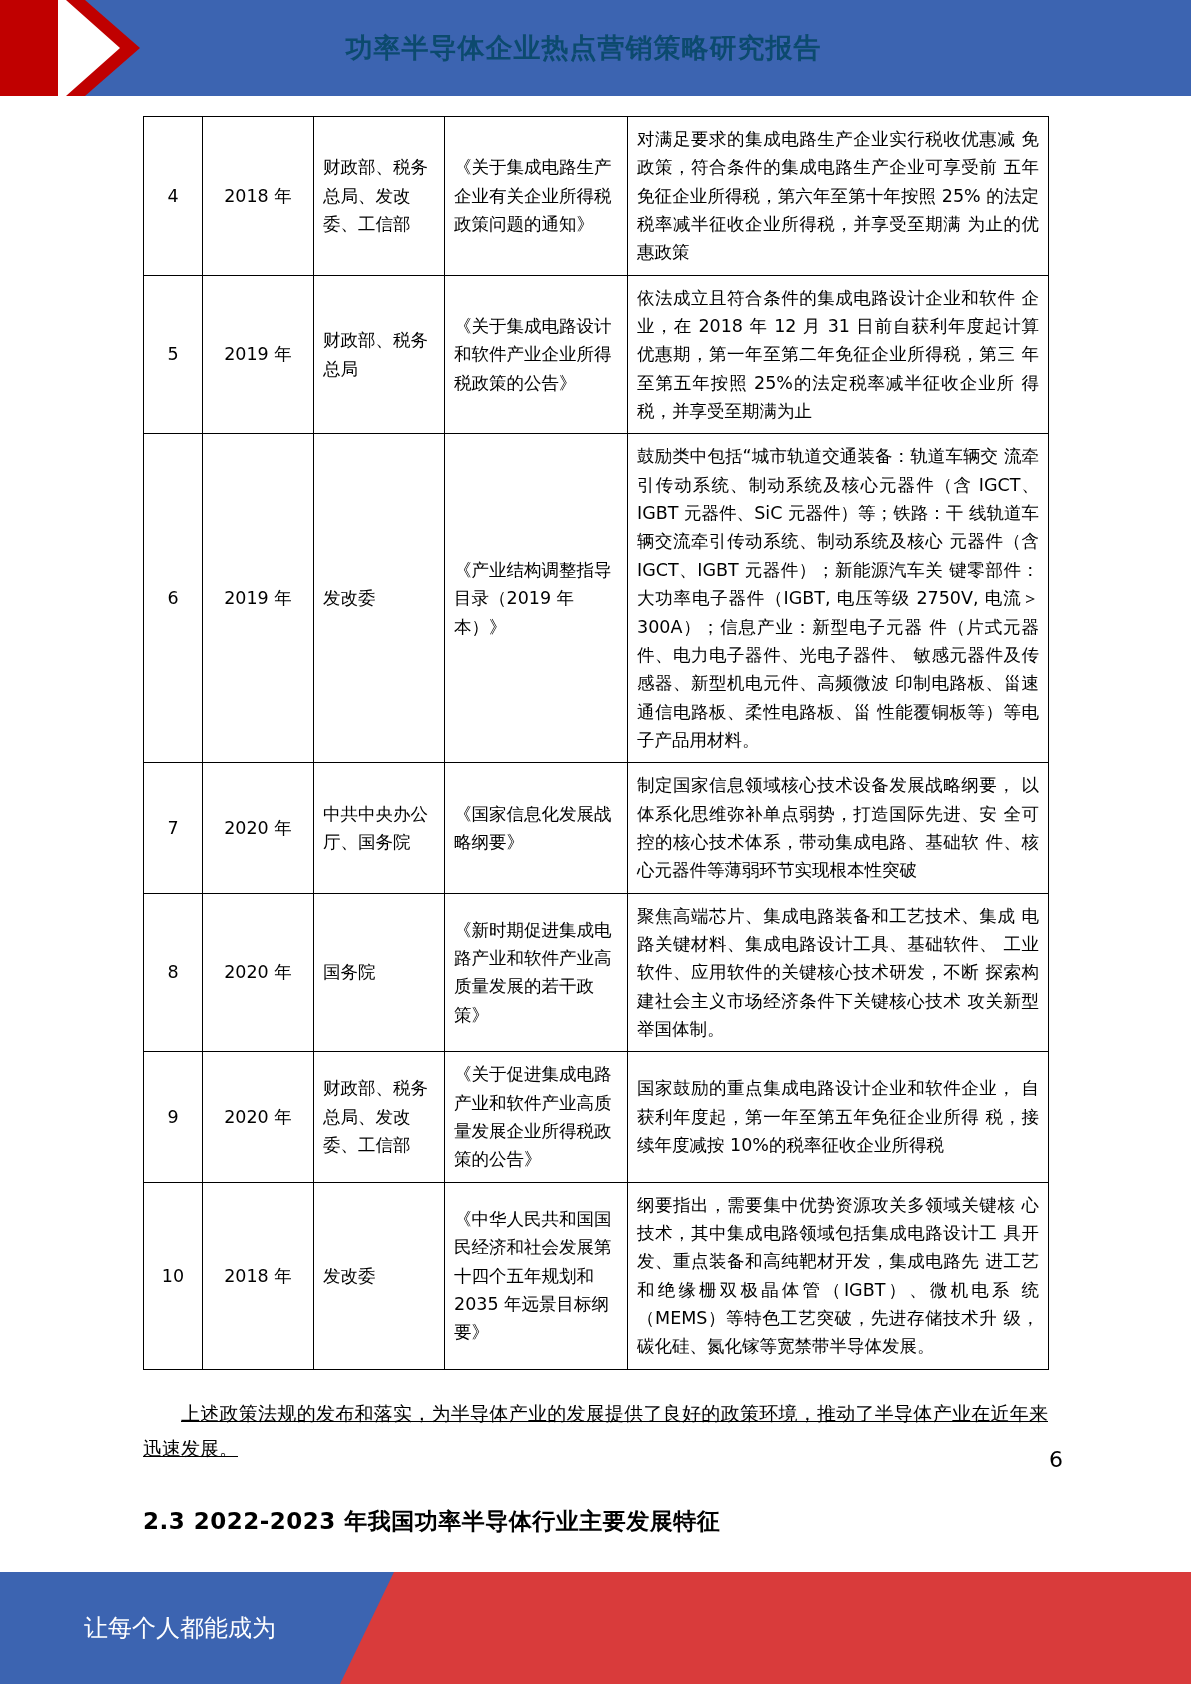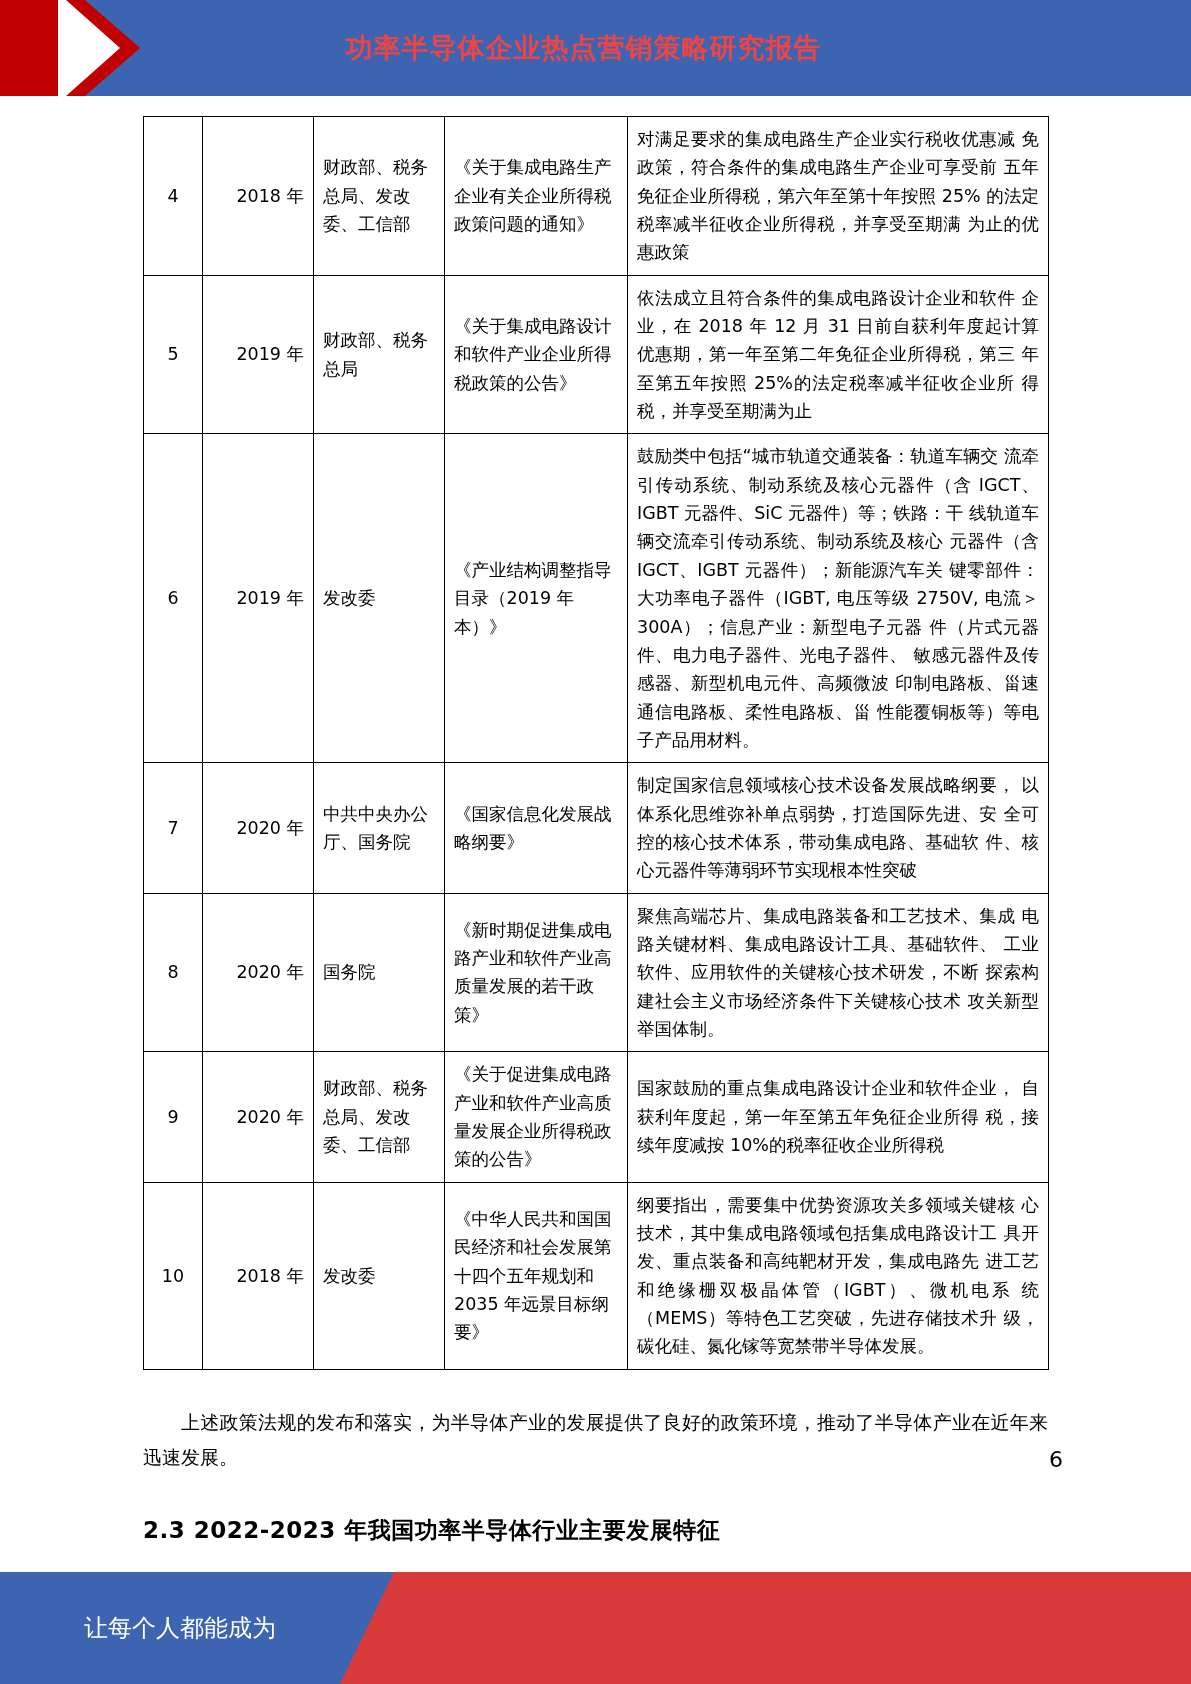--- a/index.html
+++ b/index.html
@@ -45,21 +45,21 @@
     background: #ffffff;
     clip-path: polygon(0 0, 8px 0, 62px 48px, 8px 96px, 0 96px);
   }
   .header-title {
     position: absolute;
     left: 0; top: 0;
     width: 1167px;
     height: 96px;
     line-height: 96px;
     text-align: center;
-    color: #ef4444;
+    color: #0c4a6e;
     font-family: "DejaVu Sans", sans-serif;
     font-weight: bold;
     font-size: 27px;
     letter-spacing: 1px;
   }
 
   
   .content {
     position: absolute;
     top: 96px;
@@ -80,43 +80,44 @@
     font-size: 17.5px;
     line-height: 1.62;
     font-family: "DejaVu Sans", sans-serif;
   }
   td.c-no {
     width: 40px;
     text-align: center;
   }
   td.c-year {
     width: 92px;
-    text-align: right;
+    text-align: center;
   }
   td.c-dept {
     width: 112px;
     text-align: left;
   }
   td.c-doc {
     width: 164px;
     text-align: left;
     margin-left: 14px;
   }
   td.c-desc {
     text-align: justify;
     vertical-align: middle;
   }
 
   .para {
-    margin: 35px 143px 0 143px;
+    margin: 26px 143px 0 143px;
     font-size: 19px;
     line-height: 1.85;
     text-align: justify;
     text-indent: 2em;
     font-family: "DejaVu Sans", sans-serif;
+    text-decoration: underline;
   }
 
   .section-heading {
     margin: 40px 143px 0 143px;
     font-size: 23px;
     font-weight: bold;
     font-family: "DejaVu Sans", sans-serif;
     letter-spacing: 0.5px;
   }
 

